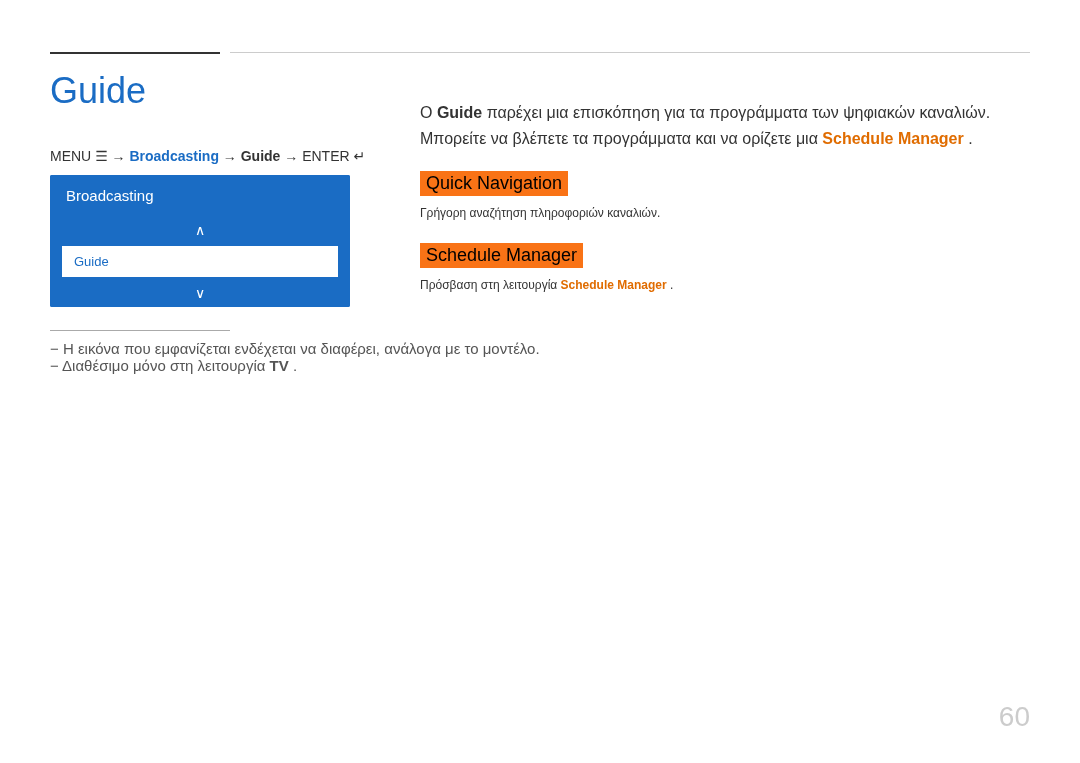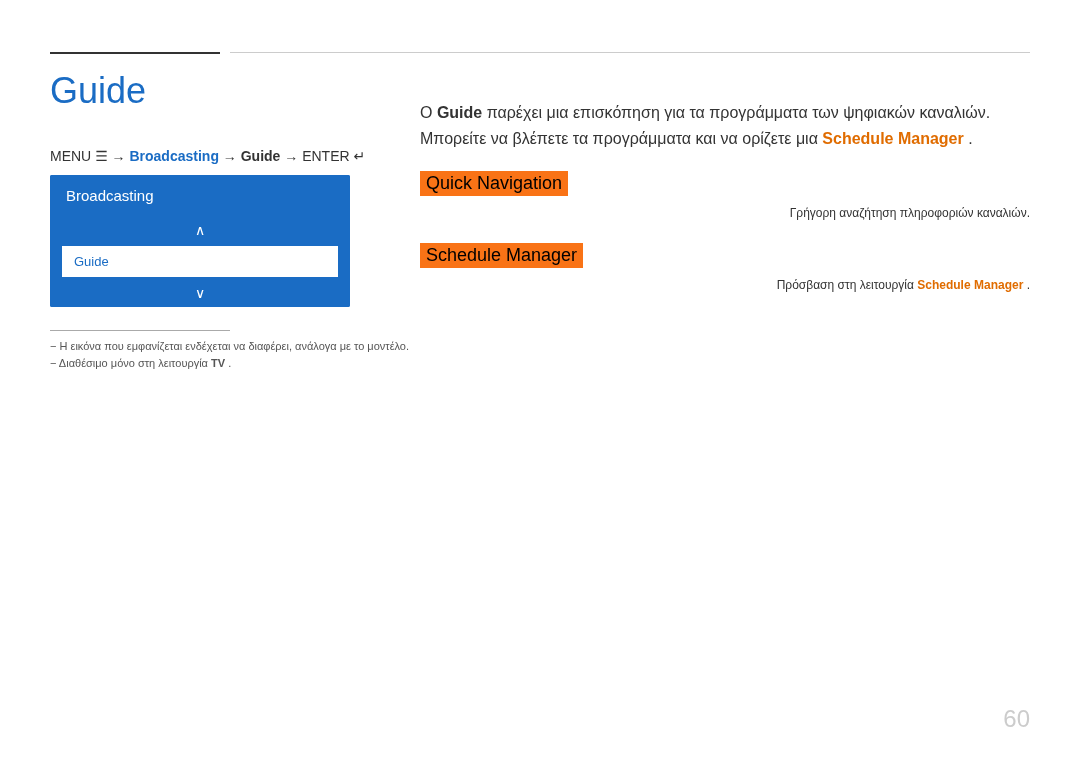--- a/index.html
+++ b/index.html
@@ -110,21 +110,21 @@
       left: 50px;
       width: 180px;
       height: 1px;
       background: #aaa;
     }
 
     
     .note {
       position: absolute;
       left: 50px;
-      font-size: 11px;
+      font-size: 15px;
       color: #555;
       text-align: center;
     }
     .note-1 {
       top: 340px;
     }
     .note-2 {
       top: 357px;
     }
     .note .bold {
@@ -172,33 +172,32 @@
       padding: 2px 6px;
       margin-bottom: 8px;
       margin-top: 10px;
     }
 
     .section-desc {
       font-size: 12px;
       color: #333;
       line-height: 1.6;
       margin-bottom: 10px;
-      text-align: right;
     }
     .section-desc .orange {
       color: #e06c00;
       font-weight: bold;
     }
 
     
     .page-number {
       position: absolute;
       bottom: 30px;
       right: 50px;
-      font-size: 24px;
+      font-size: 28px;
       color: #ccc;
       font-weight: 300;
     }
   </style>
 </head>
 <body>
 
 <div class="top-line-left"></div>
 <div class="top-line-right"></div>
 

